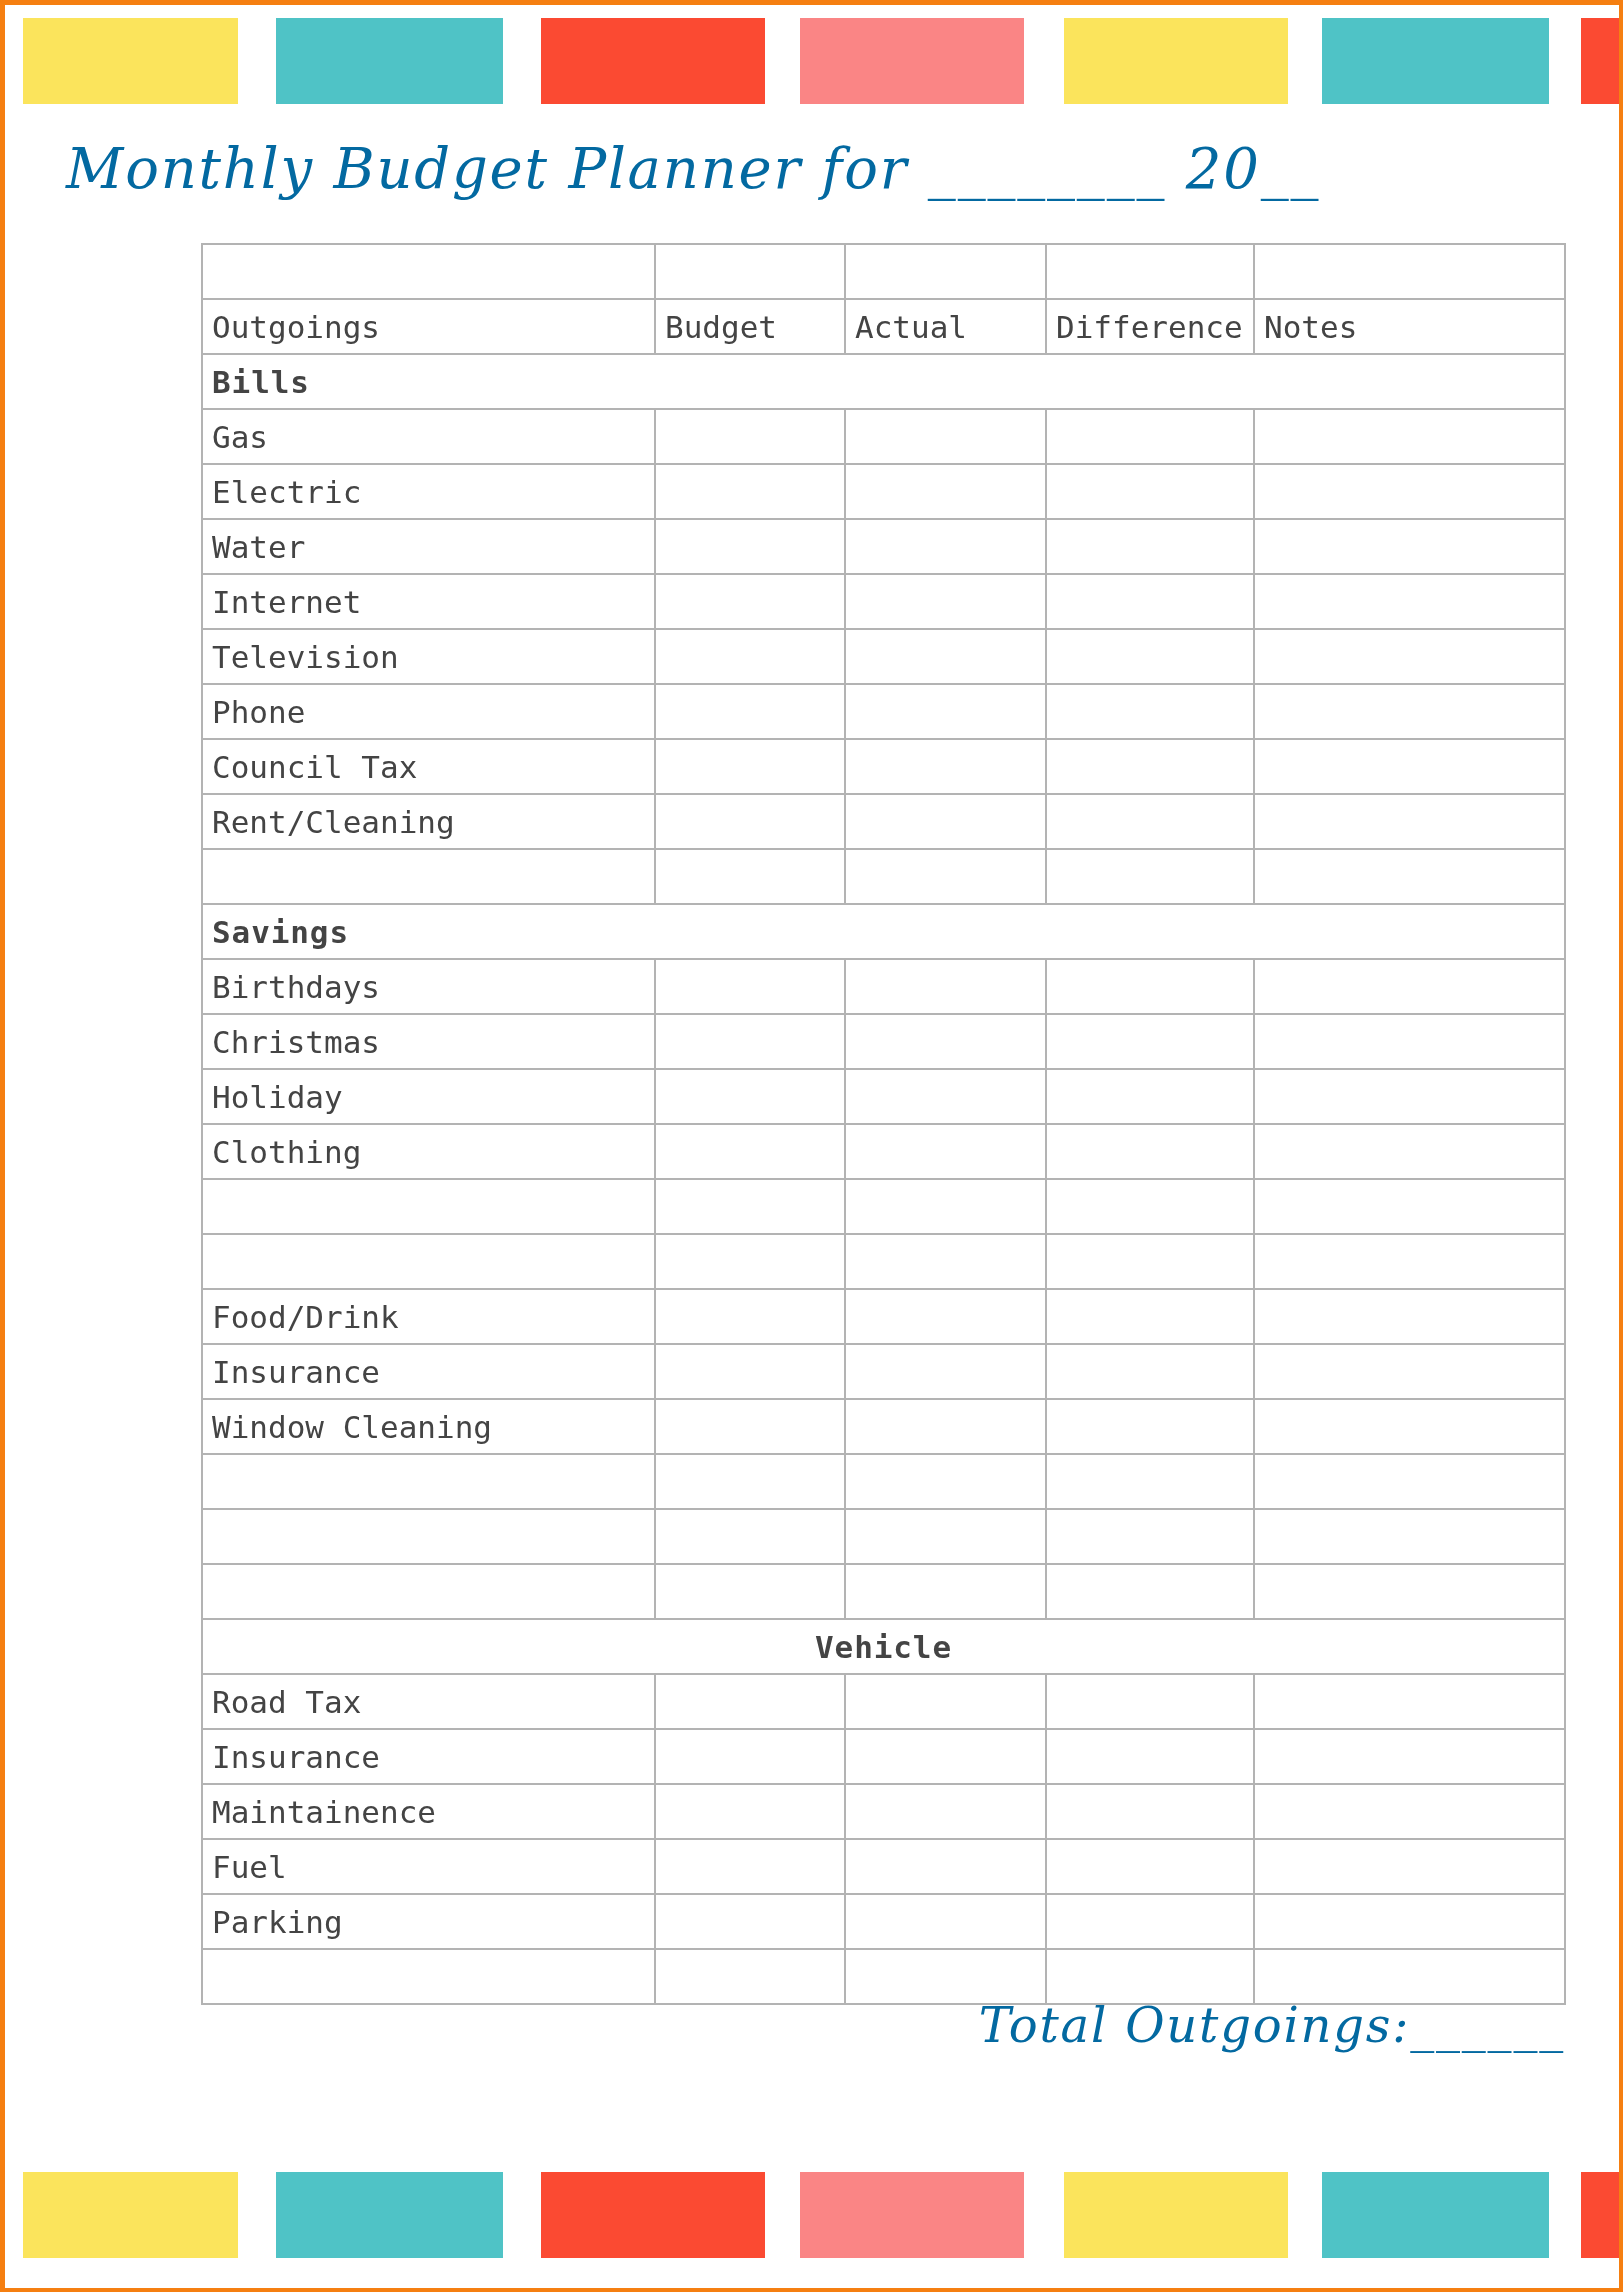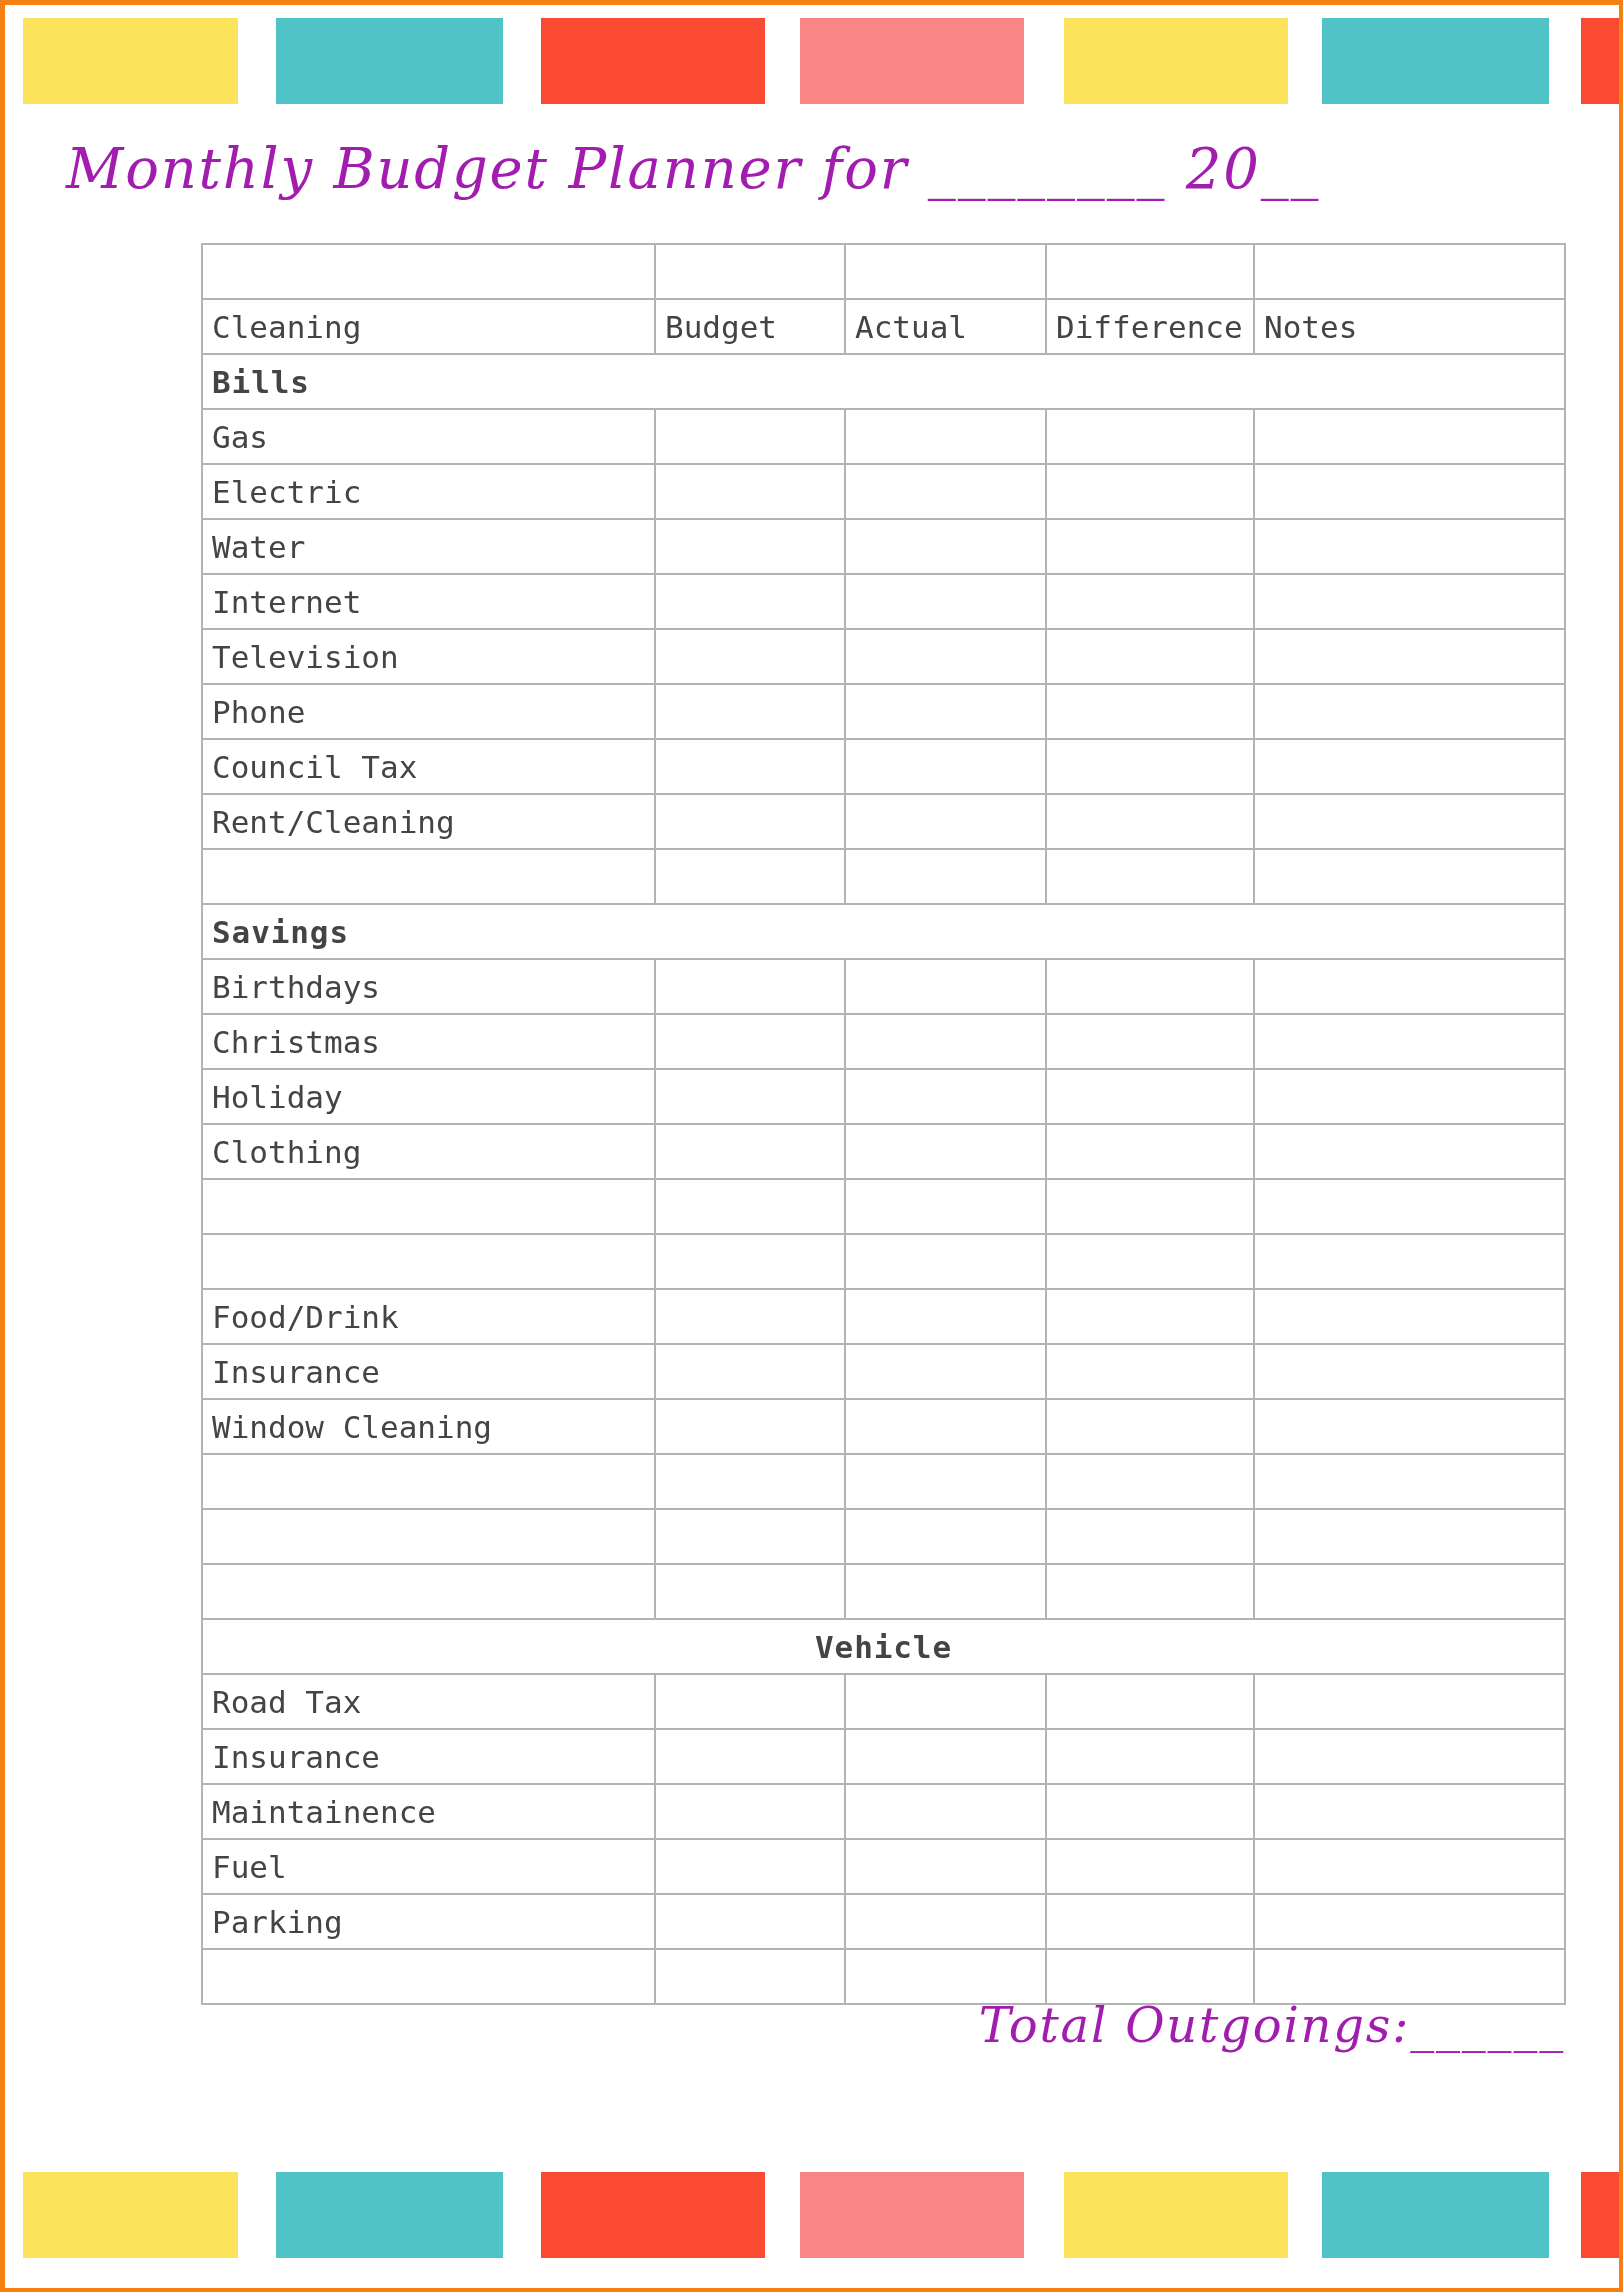--- a/index.html
+++ b/index.html
@@ -37,21 +37,21 @@
     position: absolute;
     top: 0;
     height: 86px;
   }
 
   
   .script {
     font-family: "DejaVu Serif", serif;
     font-style: italic;
     font-weight: 400;
-    color: #a21caf;
+    color: #0369a1;
     letter-spacing: 1.8px;
     white-space: nowrap;
   }
 
   #title {
     position: absolute;
     left: 61px;
     top: 136px;
     font-size: 56px;
     line-height: 1;
@@ -143,21 +143,21 @@
     </colgroup>
     <tbody>
         <tr class="blank">
           <td></td>
           <td></td>
           <td></td>
           <td></td>
           <td></td>
         </tr>
         <tr>
-          <td class="colhead">Cleaning</td>
+          <td class="colhead">Outgoings</td>
           <td class="colhead">Budget</td>
           <td class="colhead">Actual</td>
           <td class="colhead small">Difference</td>
           <td class="colhead">Notes</td>
         </tr>
         <tr class="section bills">
           <td colspan="5">Bills</td>
         </tr>
         <tr>
           <td>Gas</td>

